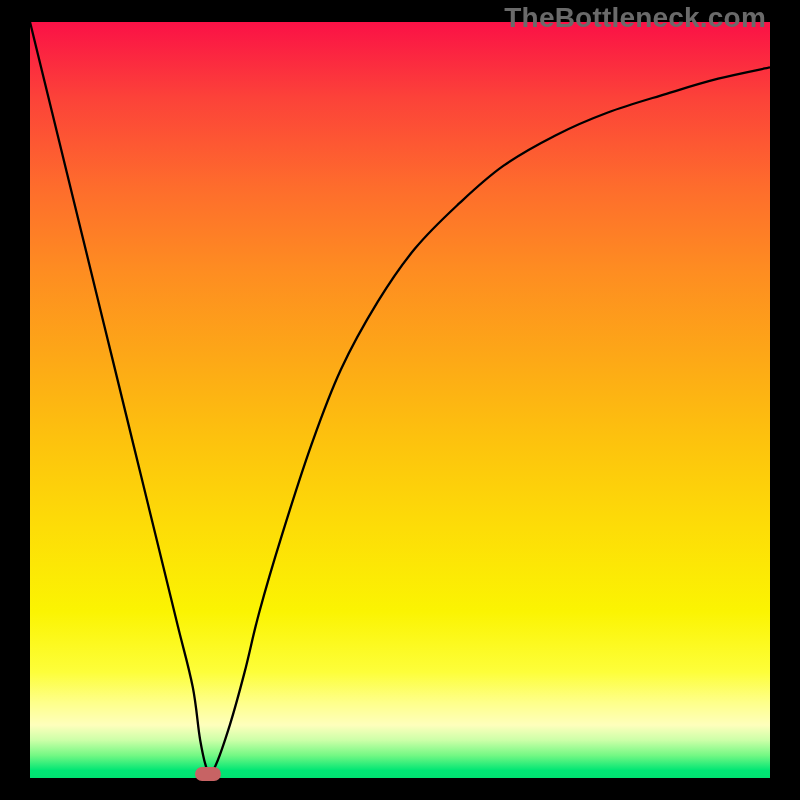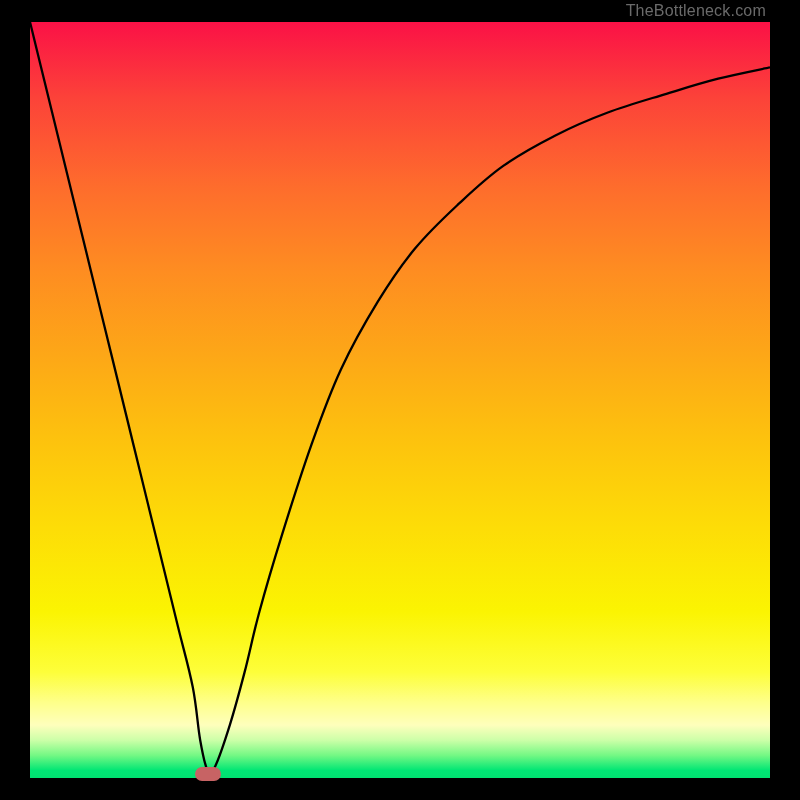--- a/index.html
+++ b/index.html
@@ -58,22 +58,22 @@
     height: 14px;
     border-radius: 7px;
     background: #c76364;
     transform: translate(-50%, -50%);
   }
   .watermark {
     position: absolute;
     top: 2px;
     right: 34px;
     color: #6a6a6a;
-    font-size: 16px;
-    font-weight: 400;
+    font-size: 28px;
+    font-weight: 700;
     letter-spacing: 0.2px;
     z-index: 10;
   }
 </style>
 </head>
 <body>
 
 <div class="watermark">TheBottleneck.com</div>
 
 <div class="frame">

